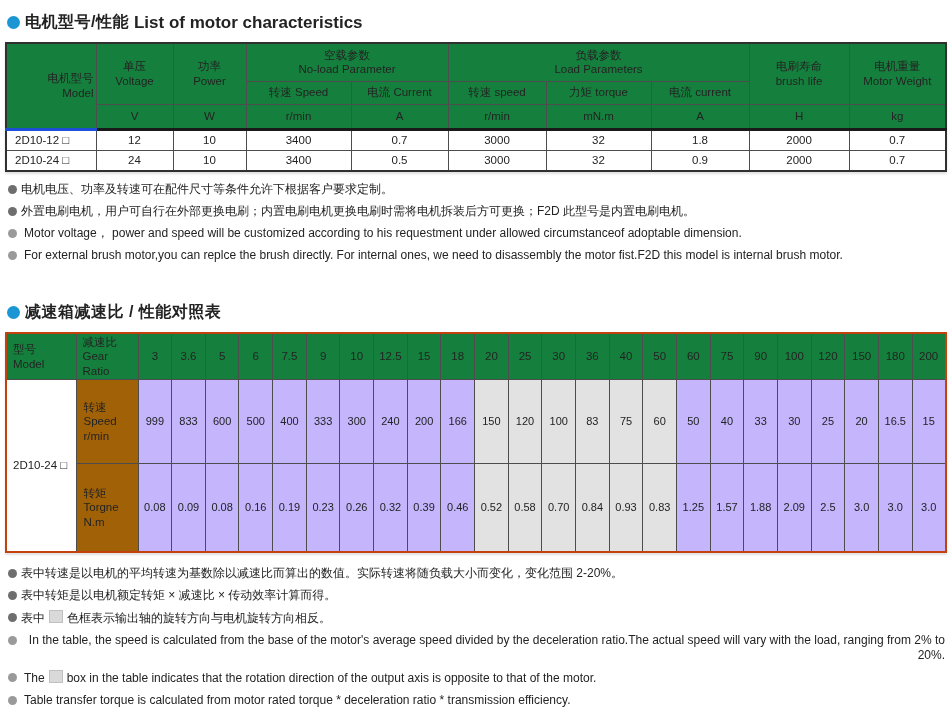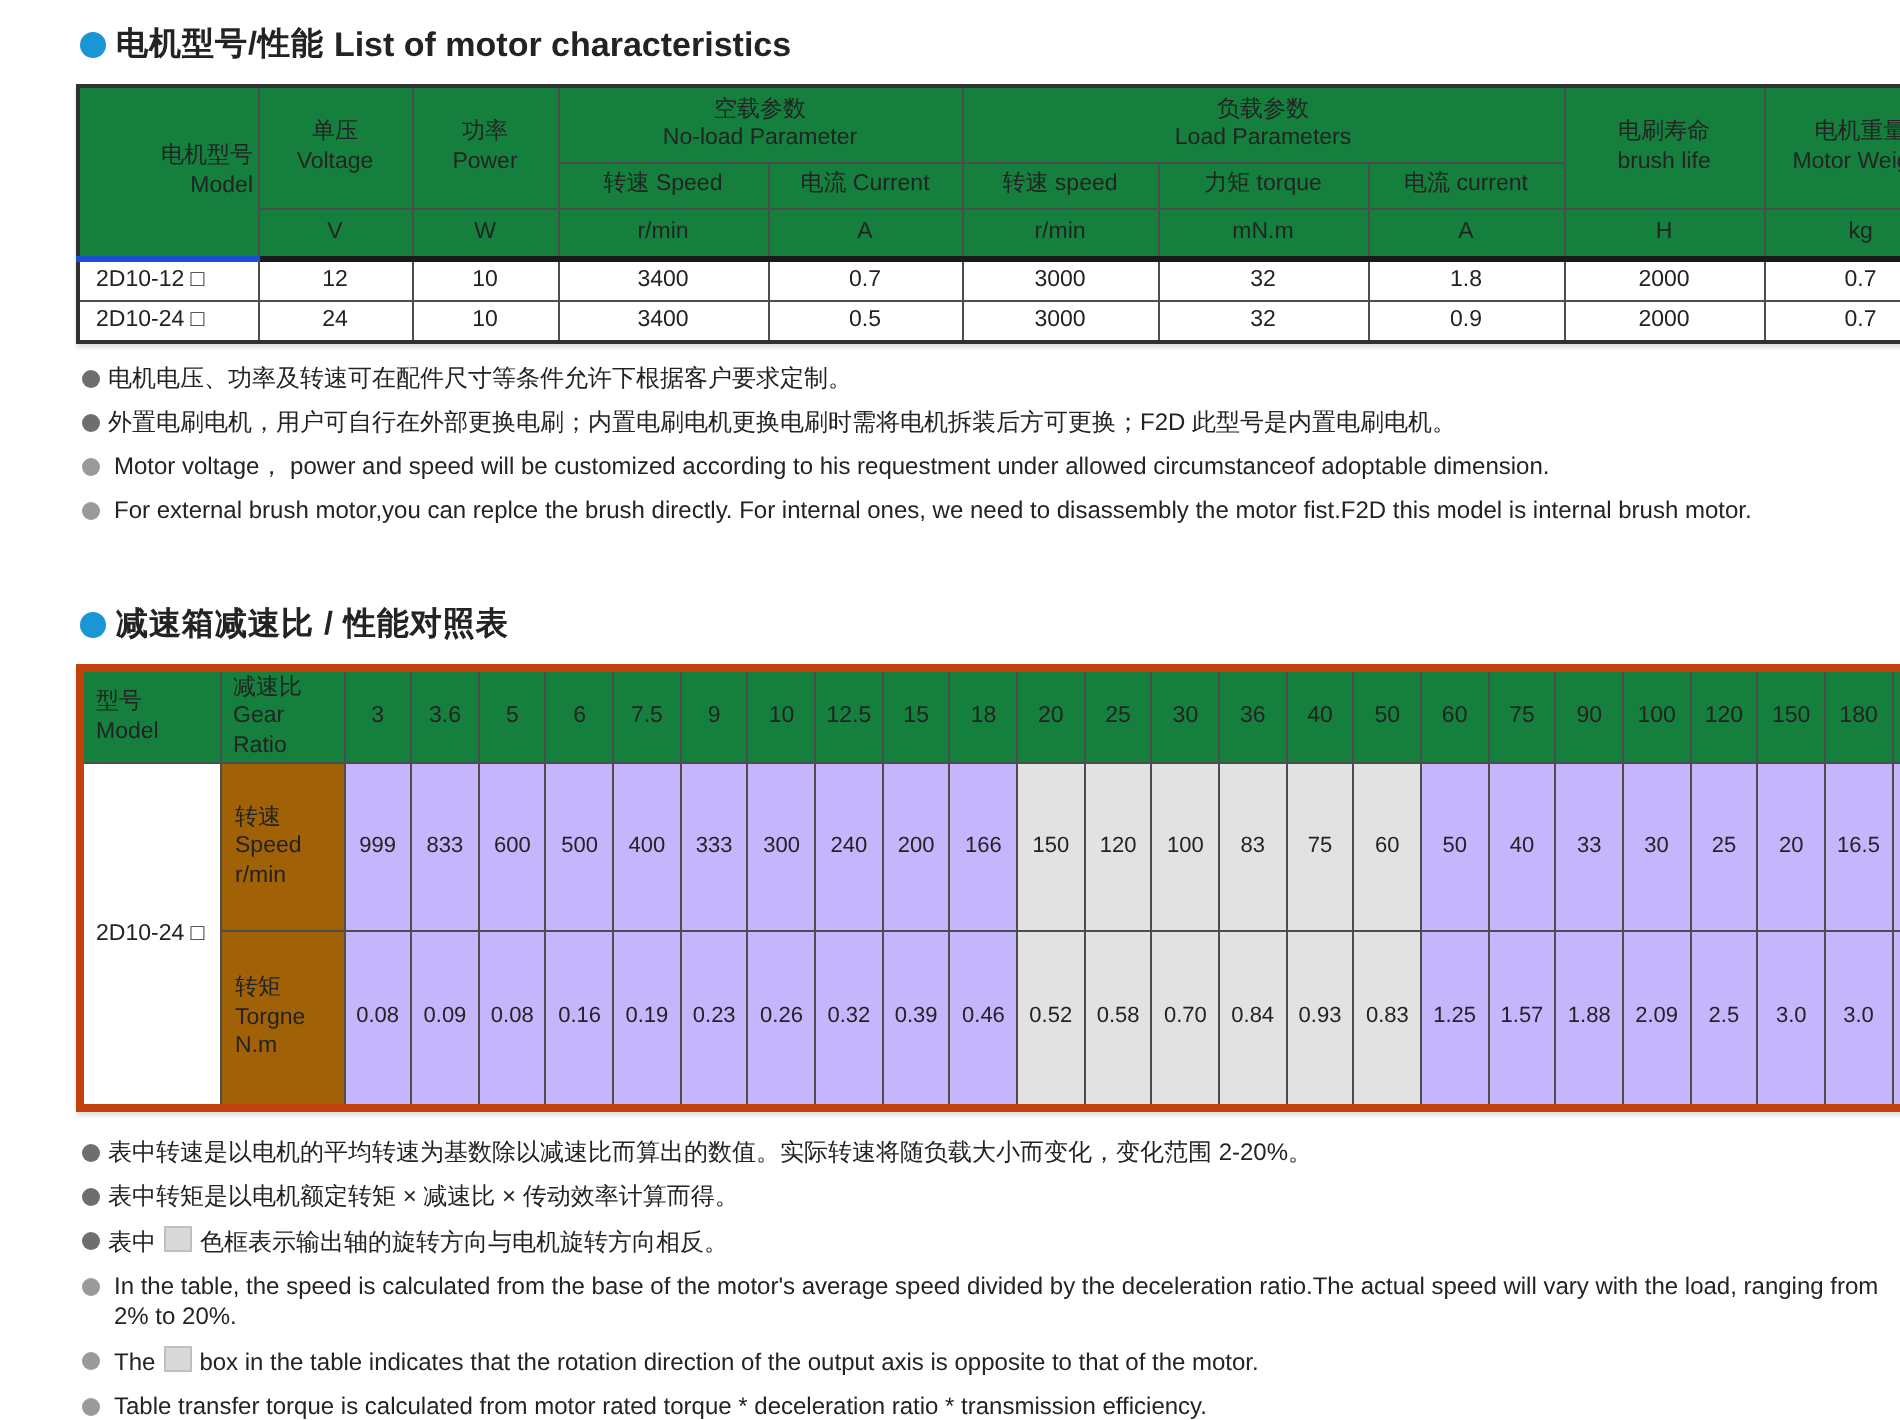--- a/index.html
+++ b/index.html
@@ -1,52 +1,52 @@
 <!DOCTYPE html>
 <html><head>
 <meta charset="utf-8">
 <style>
   html,body{margin:0;padding:0;}
   body{
     width:950px;height:710px;background:#ffffff;
     font-family:"Liberation Sans","DejaVu Sans",sans-serif;
     color:#232323;overflow:hidden;
   }
-  .page{padding:6px 5px 0 5px;margin-left:33px;}
+  .page{padding:6px 5px 0 5px;}
   
   .sec-title{display:flex;align-items:center;margin:6px 0 9px 2px;}
   .sec-title .bullet{width:13px;height:13px;border-radius:50%;background:#1a96d4;flex:0 0 auto;margin-right:5px;}
   .sec-title .zh{font-size:16px;font-weight:bold;letter-spacing:.5px;}
   .sec-title .en{font-size:17px;font-weight:bold;margin-left:5px;}
   
   table{border-collapse:collapse;table-layout:fixed;width:940px;box-shadow:0 2px 2px rgba(0,0,0,.12);}
   th,td{border:1px solid #4d4d4d;text-align:center;vertical-align:middle;font-weight:normal;
         padding:1px 2px;font-size:11.5px;line-height:1.25;overflow:hidden;}
   th{background:#15803d;}
   .t1{border:2px solid #303030;}
-  .t2{border:4px solid #c2410c;}
+  .t2{border:2px solid #c2410c;}
   .t1 .model-col{text-align:left;padding-left:8px;}
   .t1 tr.units th{border-bottom:3px solid #1a1a1a;height:21px;}
   .t1 .model-head{border-bottom:3px solid #1d4ed8;text-align:right;}
   .t1 tr.h1{height:38px;}
   .t1 tr.h2{height:23px;}
   .t1 tr.data{height:21px;background:#fff;}
   .two-line span{display:block;}
   
   .t2 tr.hdr{height:46px;}
   .t2 .model-col{text-align:left;padding-left:6px;}
   .t2 td.model-cell{text-align:left;padding-left:6px;background:#fff;font-size:11.5px;}
   .t2 td.label-cell{text-align:left;padding-left:7px;background:#a16207;}
   .t2 td.label-cell span{display:block;}
   .t2 tr.speed-row{height:84px;}
   .t2 tr.torque-row{height:88px;}
   .t2 td.num{background:#c4b5fd;font-size:11px;padding:0 1px;}
   .t2 td.num.shade{background:#e2e2e2;}
   
-  .notes{margin:10px 0 0 3px;}
+  .notes{margin:10px 0 0 3px;text-align:right;}
   .note{display:flex;align-items:flex-start;margin-bottom:7px;font-size:12px;line-height:1.25;}
   .note .nb{width:9px;height:9px;border-radius:50%;flex:0 0 auto;margin:3px 4px 0 0;}
   .note.zh .nb{background:#6e6e6e;}
   .note.en .nb{background:#9a9a9a;margin-right:7px;}
   .note .gray-box{display:inline-block;width:12px;height:11px;background:#d9d9d9;border:1px solid #c0c0c0;
                   vertical-align:-1px;margin:0 4px;}
   .gap2{height:26px;}
   .notes2{margin-top:13px;}
 </style>
 </head>

